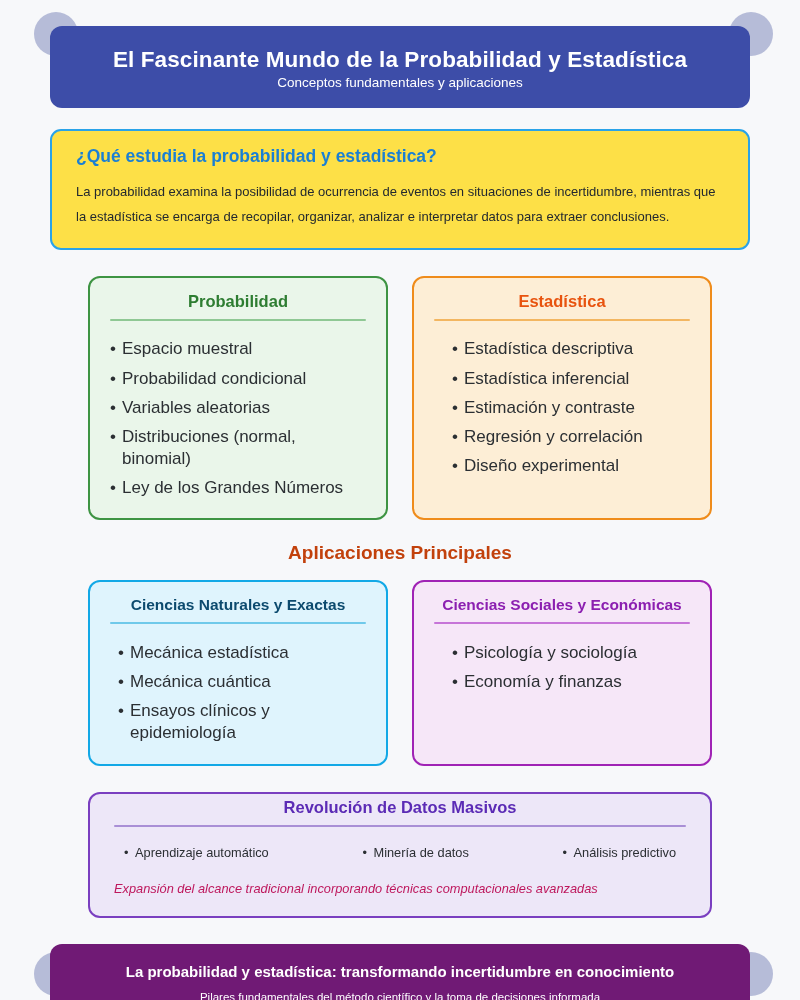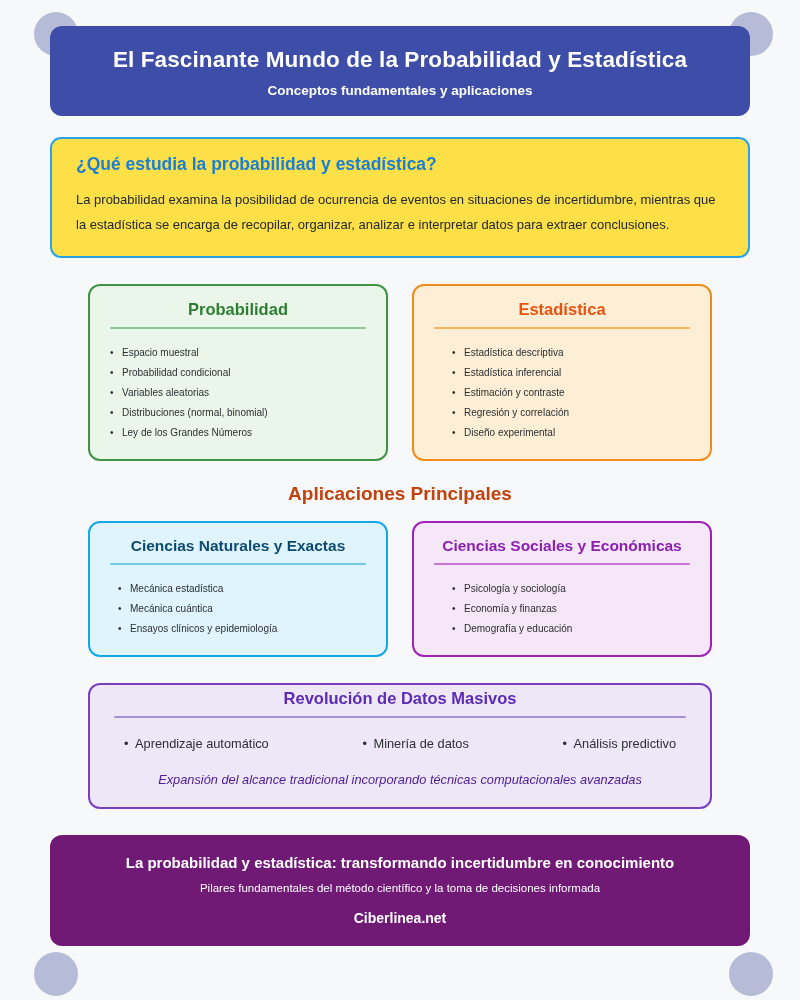--- a/index.html
+++ b/index.html
@@ -46,22 +46,22 @@
     color: #ffffff;
   }
   .header-title {
     font-size: 22.5px;
     font-weight: bold;
     letter-spacing: 0.1px;
     line-height: 1.2;
   }
   .header-subtitle {
     font-size: 13.5px;
-    margin-top: 10px;
-    font-weight: bold;
+    margin-top: 2px;
+    font-weight: normal;
   }
 
   
   .intro-box {
     margin-top: 21px;
     background: #fde047;
     border: 2px solid #29a3e8;
     border-radius: 11px;
     padding: 15px 24px 18px 24px;
   }
@@ -98,21 +98,21 @@
     padding-bottom: 8px;
   }
   .card-rule {
     height: 2px;
     width: 100%;
     margin: 0 auto 14px auto;
     border-radius: 1px;
   }
   .card ul { list-style: none; }
   .card li {
-    font-size: 10px;
+    font-size: 17px;
     color: #2b2f33;
     line-height: 1.3;
     padding: 3.5px 0 3.5px 12px;
     position: relative;
   }
   .card li::before {
     content: "•";
     position: absolute;
     left: 0;
     top: 3.5px;
@@ -173,24 +173,24 @@
     position: relative;
     padding-left: 11px;
   }
   .wide-item::before {
     content: "•";
     position: absolute;
     left: 0;
     top: 0;
   }
   .wide-note {
-    text-align: center;
+    text-align: left;
     font-style: italic;
     font-size: 12.8px;
-    color: #4c1d95;
+    color: #be185d;
     margin-top: 21px;
   }
 
   
   .footer {
     margin-top: 26px;
     background: #701a75;
     border-radius: 12px;
     text-align: center;
     color: #ffffff;
@@ -272,21 +272,20 @@
         <li>Ensayos clínicos y epidemiología</li>
       </ul>
     </div>
 
     <div class="card card-magenta">
       <div class="card-title">Ciencias Sociales y Económicas</div>
       <div class="card-rule"></div>
       <ul>
         <li>Psicología y sociología</li>
         <li>Economía y finanzas</li>
-        <li>Demografía y educación</li>
       </ul>
     </div>
 
   </div>
 
   <div class="wide-card">
     <div class="card-title">Revolución de Datos Masivos</div>
     <div class="card-rule"></div>
     <div class="wide-items">
       <div class="wide-item">Aprendizaje automático</div>

